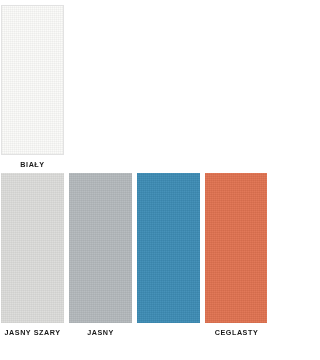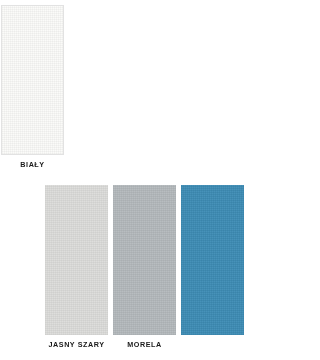--- a/index.html
+++ b/index.html
@@ -23,21 +23,21 @@
 
   .swatch-row {
     position: absolute;
     left: 0;
     width: 267px;
     display: flex;
     justify-content: flex-start;
   }
 
   #row-top { top: 5px; }
-  #row-bottom { top: 185px; padding-left: 44px; }
+  #row-bottom { top: 173px; }
 
   .swatch-cell {
     position: relative;
     width: 63px;
     margin-right: 5px;
   }
   .swatch-cell:first-child { margin-left: 1px; }
 
   .swatch-chip {
     width: 63px;
@@ -89,23 +89,27 @@
 
   <div class="swatch-row" id="row-bottom">
 
     <div class="swatch-cell">
       <div class="swatch-chip" style="background-color: rgb(220, 220, 218);"></div>
       <span class="swatch-label" style="color: rgb(26, 26, 26);">JASNY SZARY</span>
     </div>
 
     <div class="swatch-cell">
       <div class="swatch-chip" style="background-color: rgb(180, 185, 188);"></div>
-      <span class="swatch-label" style="color: rgb(26, 26, 26);">MORELA</span>
+      <span class="swatch-label" style="color: rgb(26, 26, 26);">JASNY</span>
     </div>
 
     <div class="swatch-cell">
       <div class="swatch-chip" style="background-color: rgb(61, 140, 181);"></div>
     </div>
 
+    <div class="swatch-cell">
+      <div class="swatch-chip" style="background-color: rgb(224, 114, 80);"></div>
+      <span class="swatch-label" style="color: rgb(26, 26, 26);">CEGLASTY</span>
+    </div>
 
   </div>
 
 </div>
 
 </body></html>

